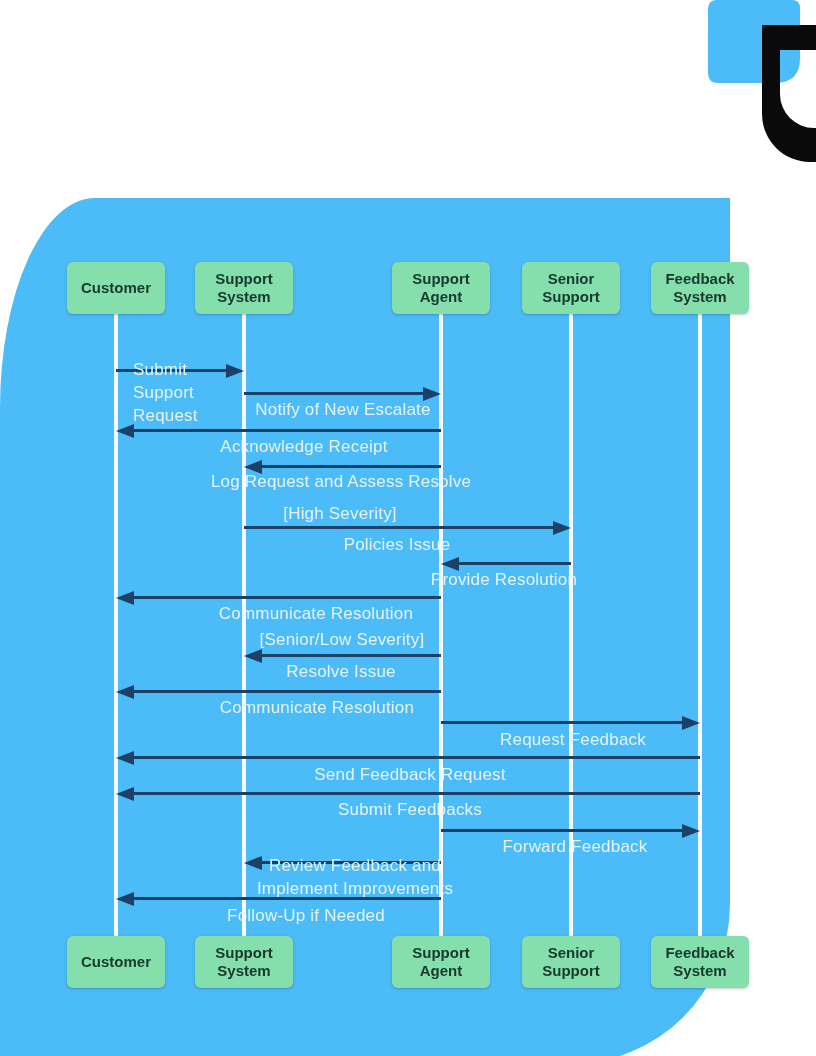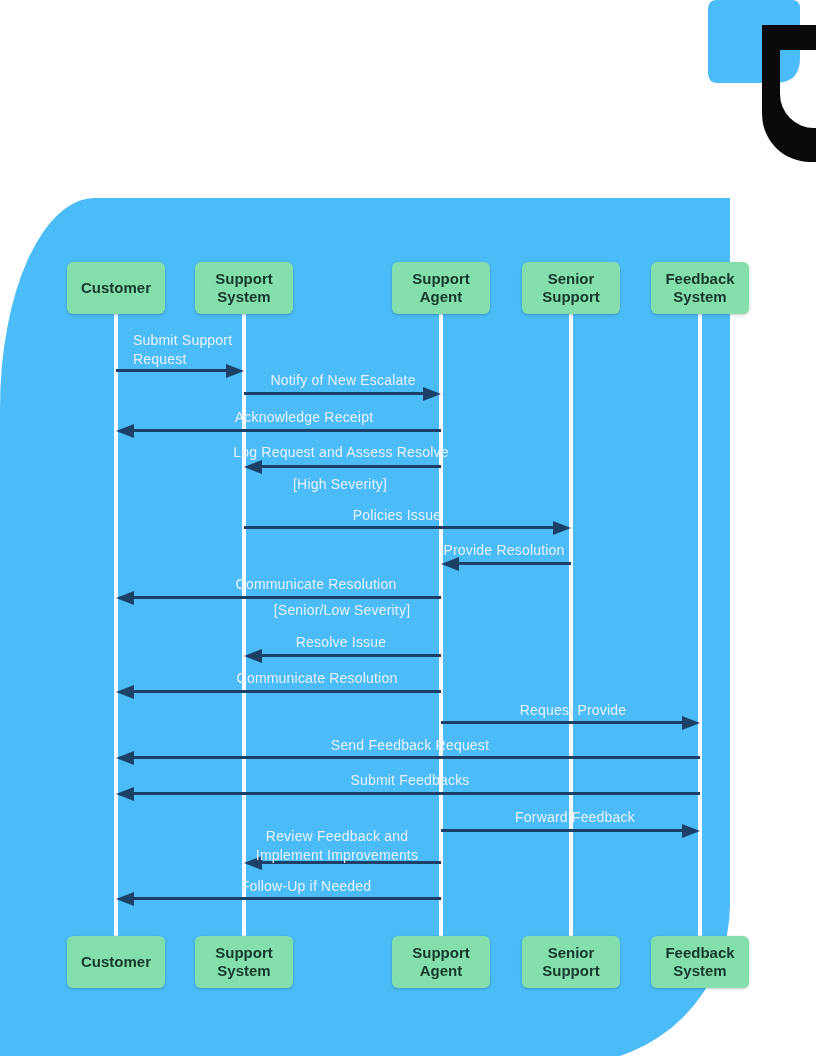--- a/index.html
+++ b/index.html
@@ -22,22 +22,22 @@
   .actor-box{
     position:absolute;width:98px;height:52px;border-radius:6px;
     display:flex;align-items:center;justify-content:center;text-align:center;
     font-size:15px;font-weight:700;line-height:1.2;
     box-shadow:0 1px 3px rgba(0,0,0,0.22);box-sizing:border-box;padding:2px 4px;
   }
   .lifeline{position:absolute;width:4px;border-radius:2px;}
   .mline{position:absolute;height:3px;}
   .mhead{position:absolute;width:0;height:0;border-top:7px solid transparent;border-bottom:7px solid transparent;}
   .mlabel{
-    position:absolute;font-size:14px;line-height:1.35;letter-spacing:0.2px;
-    white-space:nowrap;text-align:center;
+    position:absolute;font-size:17px;line-height:1.35;letter-spacing:0.2px;
+    white-space:nowrap;text-align:center;margin-top:28px;
   }
   .mlabel.wrap{white-space:normal;}
   .mlabel.left{text-align:left;transform:none;}
   .mlabel.center{transform:translateX(-50%);}
 </style>
 </head>
 <body>
 
 <div id="canvas">
 
@@ -90,30 +90,30 @@
       <div class="mlabel center" style="left: 316px; top: 575px; color: rgb(230, 243, 252);">Communicate Resolution</div>
       <div class="mlabel center" style="left: 342px; top: 601px; color: rgb(230, 243, 252);">[Senior/Low Severity]</div>
       <div class="mline" style="left: 260px; top: 654px; width: 181px; background: rgb(29, 64, 102);"></div>
       <div class="mhead" style="top: 649px; left: 244px; border-right: 18px solid rgb(29, 64, 102);"></div>
       <div class="mlabel center" style="left: 341px; top: 633px; color: rgb(230, 243, 252);">Resolve Issue</div>
       <div class="mline" style="left: 132px; top: 690px; width: 309px; background: rgb(29, 64, 102);"></div>
       <div class="mhead" style="top: 685px; left: 116px; border-right: 18px solid rgb(29, 64, 102);"></div>
       <div class="mlabel center" style="left: 317px; top: 669px; color: rgb(230, 243, 252);">Communicate Resolution</div>
       <div class="mline" style="left: 441px; top: 721px; width: 243px; background: rgb(29, 64, 102);"></div>
       <div class="mhead" style="top: 716px; left: 682px; border-left: 18px solid rgb(29, 64, 102);"></div>
-      <div class="mlabel center" style="left: 573px; top: 701px; color: rgb(230, 243, 252);">Request Provide</div>
+      <div class="mlabel center" style="left: 573px; top: 701px; color: rgb(230, 243, 252);">Request Feedback</div>
       <div class="mline" style="left: 132px; top: 756px; width: 568px; background: rgb(29, 64, 102);"></div>
       <div class="mhead" style="top: 751px; left: 116px; border-right: 18px solid rgb(29, 64, 102);"></div>
       <div class="mlabel center" style="left: 410px; top: 736px; color: rgb(230, 243, 252);">Send Feedback Request</div>
       <div class="mline" style="left: 132px; top: 792px; width: 568px; background: rgb(29, 64, 102);"></div>
       <div class="mhead" style="top: 787px; left: 116px; border-right: 18px solid rgb(29, 64, 102);"></div>
       <div class="mlabel center" style="left: 410px; top: 771px; color: rgb(230, 243, 252); text-align: right;">Submit Feedbacks</div>
       <div class="mline" style="left: 441px; top: 829px; width: 243px; background: rgb(29, 64, 102);"></div>
       <div class="mhead" style="top: 824px; left: 682px; border-left: 18px solid rgb(29, 64, 102);"></div>
       <div class="mlabel center" style="left: 575px; top: 808px; color: rgb(230, 243, 252);">Forward Feedback</div>
       <div class="mline" style="left: 260px; top: 861px; width: 181px; background: rgb(29, 64, 102);"></div>
       <div class="mhead" style="top: 856px; left: 244px; border-right: 18px solid rgb(29, 64, 102);"></div>
-      <div class="mlabel center wrap" style="left: 337px; top: 827px; color: rgb(230, 243, 252); width: 200px;">Review Feedback and Implement Improvements</div>
+      <div class="mlabel center wrap" style="left: 355px; top: 827px; color: rgb(230, 243, 252); width: 200px;">Review Feedback and Implement Improvements</div>
       <div class="mline" style="left: 132px; top: 897px; width: 309px; background: rgb(29, 64, 102);"></div>
       <div class="mhead" style="top: 892px; left: 116px; border-right: 18px solid rgb(29, 64, 102);"></div>
       <div class="mlabel center" style="left: 306px; top: 877px; color: rgb(230, 243, 252);">Follow-Up if Needed</div>
     </div>
 </div>
 
 </body></html>

